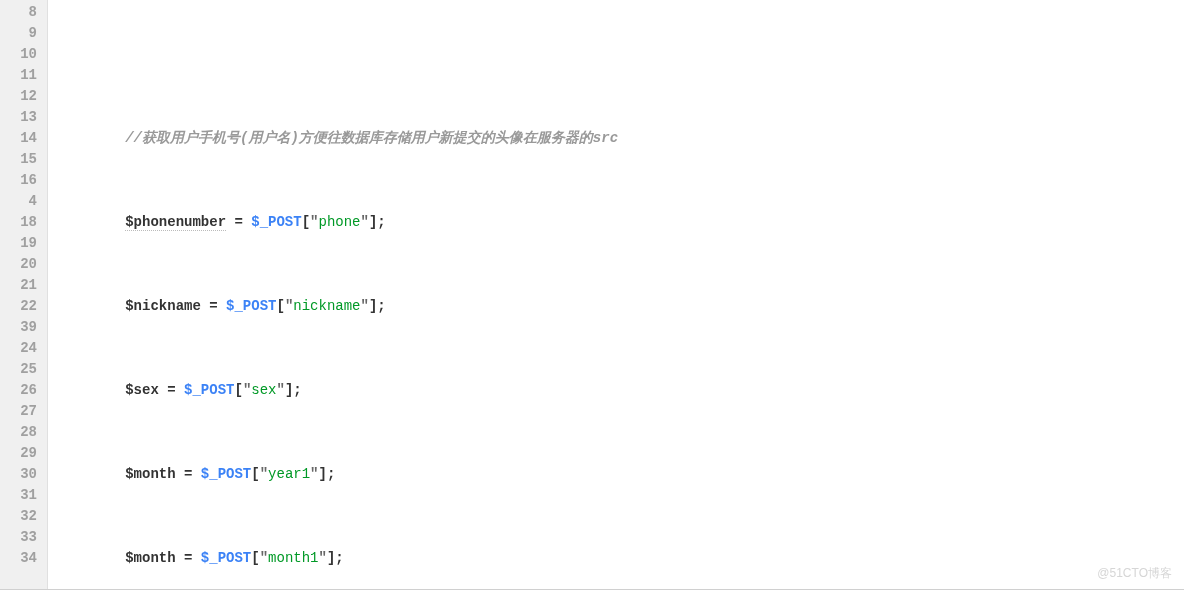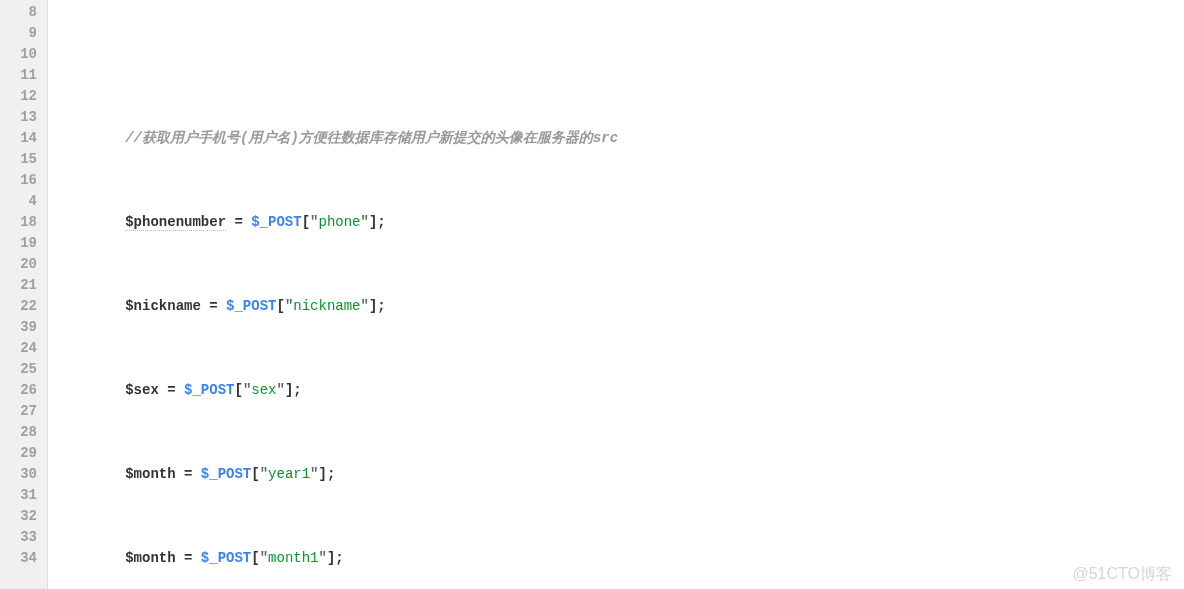--- a/index.html
+++ b/index.html
@@ -45,21 +45,21 @@
   .c-global { color: #3b82f6; }
   .c-str { color: #666666; }
   .c-strkey { color: #009926; font-weight: normal; }
   .c-punct { color: #333333; }
   .watermark {
     position: absolute;
     right: 12px;
     bottom: 6px;
     color: #d6d6d6;
     font-family: -apple-system, Arial, sans-serif;
-    font-size: 16px;
+    font-size: 12px;
   }
   .spell { border-bottom: 1px dotted #bbb; }
 </style>
 </head>
 <body>
 
 <div class="editor">
   <div class="gutter" id="gutter">
       <div>8</div>
       <div>9</div>

